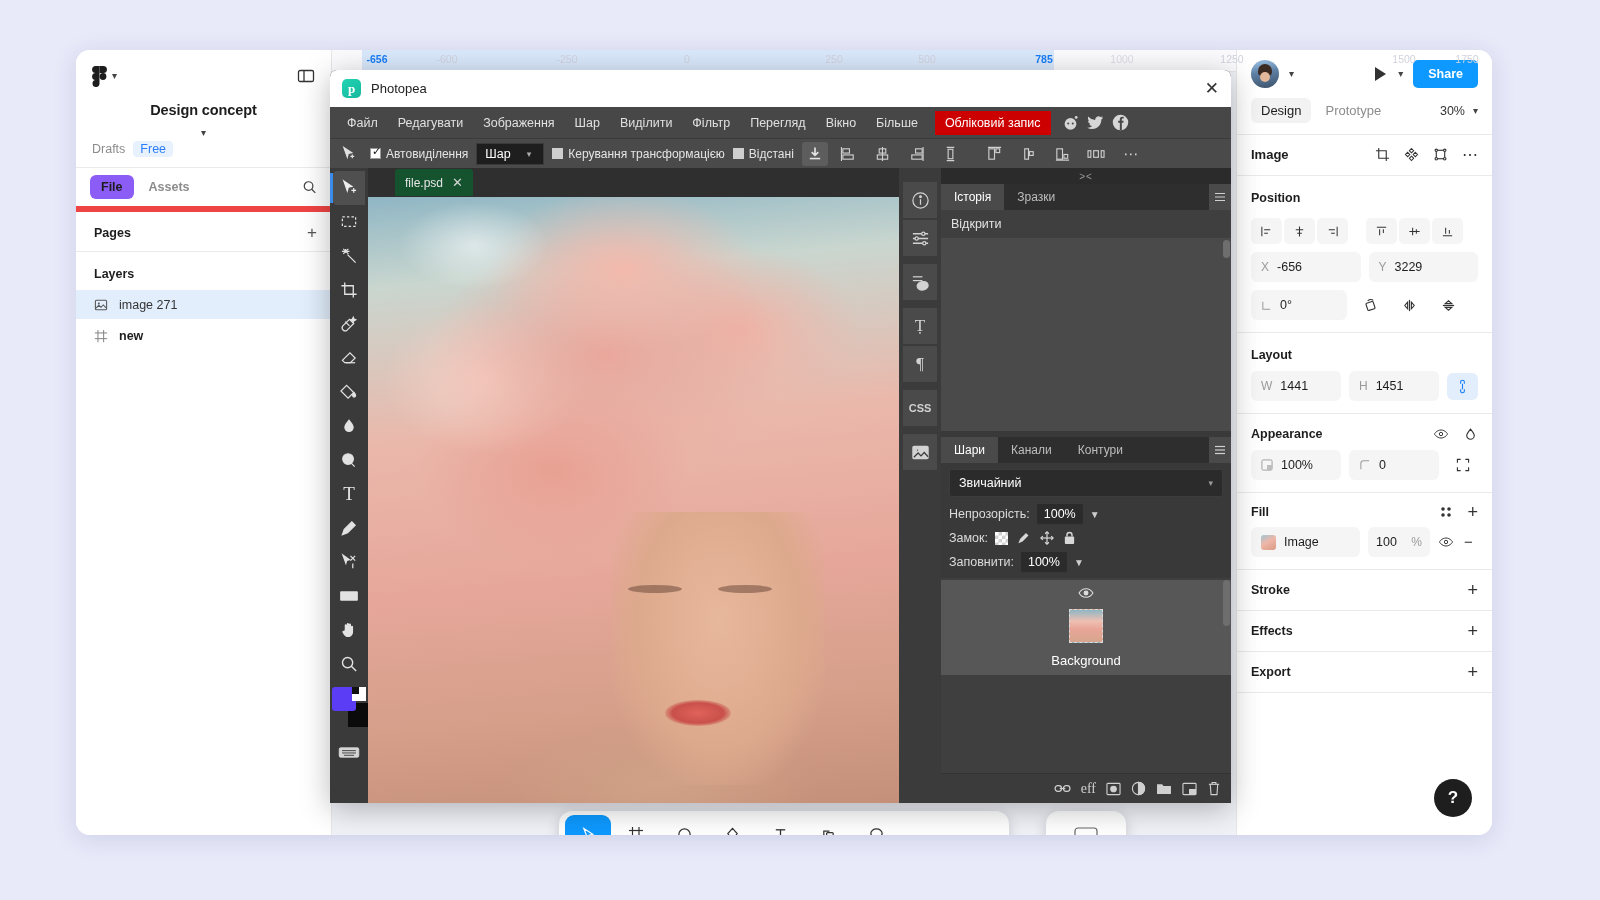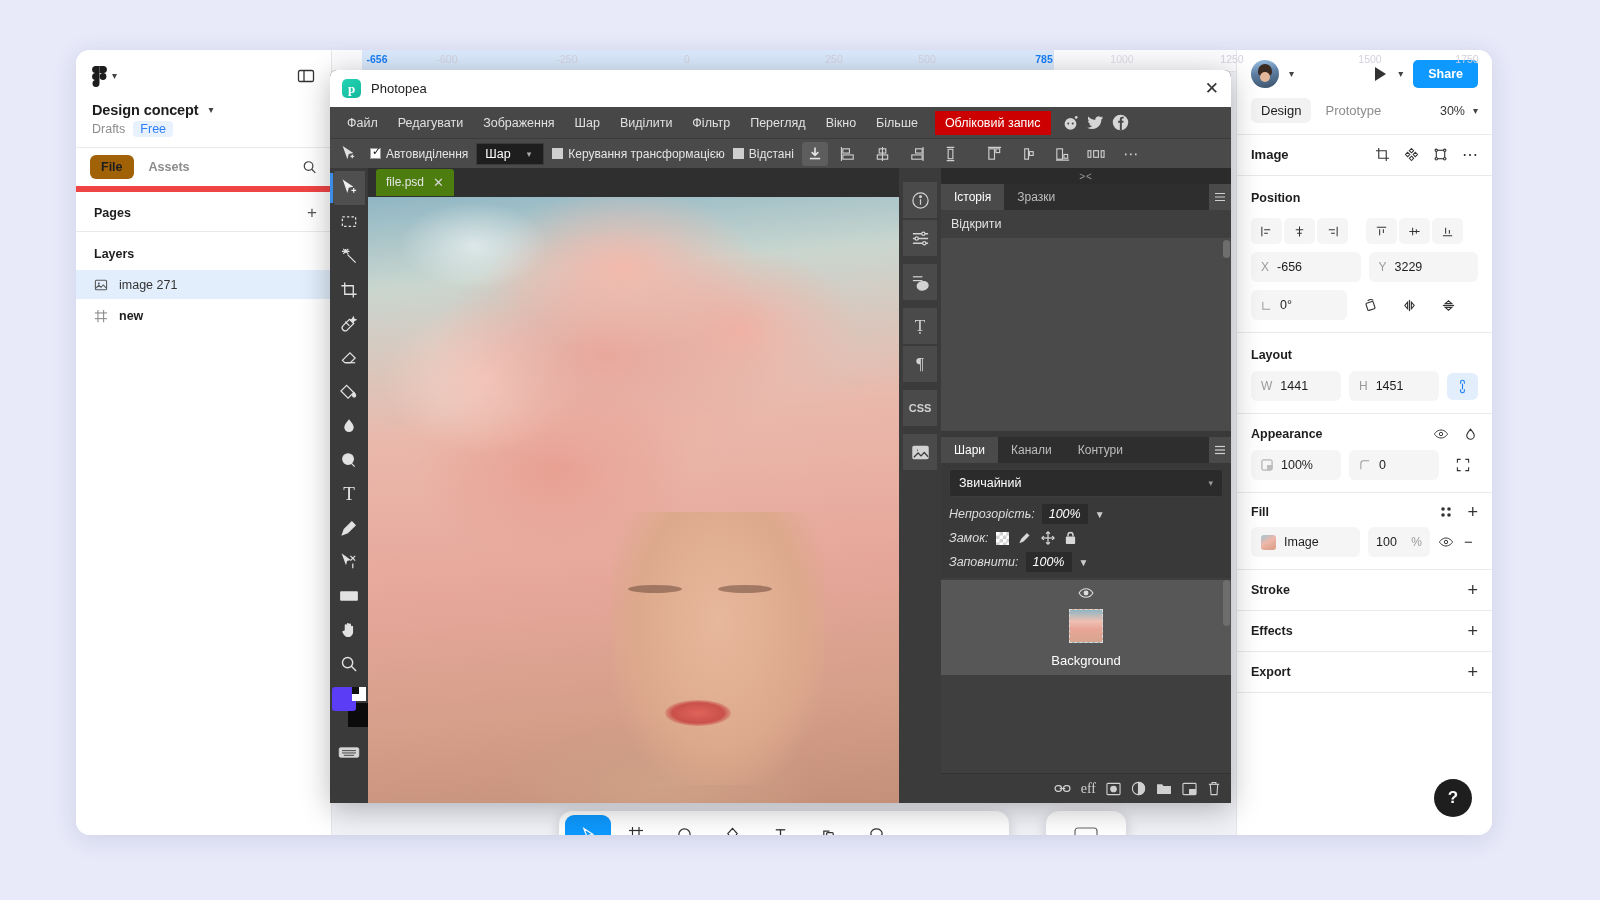--- a/index.html
+++ b/index.html
@@ -27,35 +27,35 @@
     width: 256px; height: 100%;
     background: #fff;
     border-right: 1px solid #e6e6e6;
     display: flex; flex-direction: column;
     flex: 0 0 256px;
   }
   .fl-top { padding: 14px 16px 10px 16px; }
   .fl-row1 { display: flex; align-items: center; justify-content: space-between; height: 24px; }
   .fig-logo { display: flex; align-items: center; gap: 5px; }
   .chev { font-size: 10px; color: #444; line-height: 1; }
-  .fl-title-row { display: flex; align-items: center; gap: 10px; margin-top: 14px; }
+  .fl-title-row { display: flex; align-items: center; gap: 10px; margin-top: 14px; flex-direction: column; }
   .fl-title { font-size: 14.5px; font-weight: 700; color: #1d1d1d; letter-spacing: -.1px; }
   .fl-sub { margin-top: 3px; display: flex; align-items: center; gap: 8px; }
   .fl-drafts { font-size: 12.5px; color: #8c8c8c; }
   .fl-free {
     font-size: 12.5px; color: #2d7ff9; background: #e8f1fe;
     border-radius: 4px; padding: 1px 7px; font-weight: 500;
   }
   .fl-tabs {
     display: flex; align-items: center; gap: 4px;
     padding: 7px 14px; border-top: 1px solid #eaeaea;
     position: relative;
   }
   .fl-tab { font-size: 12.5px; color: #8c8c8c; padding: 5px 11px; border-radius: 6px; font-weight: 600; }
-  .fl-tab.active { background: #a16207; color: #1d1d1d; }
+  .fl-tab.active { background: #8b5cf6; color: #1d1d1d; }
   .fl-search { position: absolute; right: 14px; top: 50%; transform: translateY(-50%); }
   .fl-sect {
     display: flex; align-items: center; justify-content: space-between;
     padding: 12px 14px 10px 18px; border-top: 6px solid #ef4444;
   }
   .fl-sect-label { font-size: 12.5px; font-weight: 700; color: #1d1d1d; }
   .fl-plus { font-size: 17px; color: #555; line-height: 1; font-weight: 300; }
   .fl-layers-head { padding: 12px 14px 8px 18px; border-top: 1px solid #eaeaea; }
   .fl-layer {
     display: flex; align-items: center; gap: 11px;
@@ -233,22 +233,22 @@
   }
   .swatches { position: relative; width: 34px; height: 34px; margin-top: 6px; }
   .sw-fg { position:absolute; left:0; top:0; width:24px; height:24px; background:#5b3df5; border-radius:3px; }
   .sw-bg { position:absolute; left:16px; top:16px; width:24px; height:24px; background:#0b0b0b; }
   .sw-mini { position:absolute; left:20px; top:0; width:14px; height:14px; background:#fff; }
   .sw-mini2 { position:absolute; left:20px; top:0; width:7px; height:7px; background:#111; }
 
   .pp-center { flex: 1; display: flex; flex-direction: column; min-width: 0; }
   .pp-tabbar { height: 29px; background: #2f2f2f; display: flex; align-items: center; padding-left: 8px; flex: 0 0 29px; }
   .pp-tab {
-    background: #4d7c0f; color: #e6e6e6; font-size: 12px;
-    padding: 6px 10px; display: flex; align-items: flex-start; gap: 9px; border-radius: 3px 3px 0 0;
+    background: #14532d; color: #e6e6e6; font-size: 12px;
+    padding: 6px 10px; display: flex; align-items: center; gap: 9px; border-radius: 3px 3px 0 0; margin-left: 19px;
   }
   .pp-tab .x { color: #d5d5d5; font-size: 13px; }
   .pp-doc { flex: 1; background: #1e1e1e; overflow: hidden; position: relative; }
   .pp-art {
     position: absolute; left: 0; top: 0; right: 0; bottom: 0;
     background:
       radial-gradient(ellipse 120px 70px at 20% 8%, rgba(255,255,255,.55), transparent 62%),
       radial-gradient(ellipse 200px 120px at 48% 12%, #f2b9ac, transparent 68%),
       radial-gradient(ellipse 250px 180px at 45% 26%, #eaa79c, transparent 70%),
       radial-gradient(ellipse 150px 110px at 22% 30%, #f6cfc4, transparent 68%),
@@ -291,21 +291,21 @@
   .hist-item { font-size: 12.5px; color: #e2e2e2; padding: 7px 10px; background: #3f3f3f; }
   .hist-body { flex: 1; background: #4a4a4a; }
   .collapse-row { height: 16px; background: #2b2b2b; display: flex; align-items: center; justify-content: center; color: #9a9a9a; font-size: 10px; letter-spacing: 1px; flex: 0 0 16px; }
 
   .layers-ctrl { padding: 6px 8px; }
   .blend-sel {
     background: #2b2b2b; color: #fff; font-size: 12.5px; padding: 6px 9px;
     display: flex; align-items: center; justify-content: space-between; width: 100%;
     border-radius: 3px; border: 1px solid #3c3c3c;
   }
-  .lrow { display: flex; align-items: center; gap: 7px; font-size: 12.5px; color: #dcdcdc; margin-top: 7px; font-style: italic; }
+  .lrow { display: flex; align-items: center; gap: 7px; font-size: 12.5px; color: #dcdcdc; margin-top: 7px; }
   .pill { background: #2b2b2b; color: #fff; padding: 3px 7px; border-radius: 2px; font-size: 12.5px; }
   .tri-d { font-size: 10px; color: #cdcdcd; }
   .lock-icons { display: flex; align-items: center; gap: 9px; color: #d8d8d8; }
   .checker {
     width: 13px; height: 13px;
     background-image: linear-gradient(45deg,#ccc 25%,transparent 25%,transparent 75%,#ccc 75%),
                       linear-gradient(45deg,#ccc 25%,transparent 25%,transparent 75%,#ccc 75%);
     background-size: 7px 7px; background-position: 0 0, 3.5px 3.5px; background-color: #fff;
   }
   .layer-list { flex: 1; background: #3f3f3f; padding-top: 2px; position: relative; }
@@ -411,21 +411,21 @@
         <div class="ruler-hl" style="left:30px; right:182px;"></div>
         <span class="rtick blue" style="left:45px">-656</span>
         <span class="rtick faded" style="left:115px">-600</span>
         <span class="rtick faded" style="left:235px">-250</span>
         <span class="rtick faded" style="left:355px">0</span>
         <span class="rtick faded" style="left:502px">250</span>
         <span class="rtick faded" style="left:595px">500</span>
         <span class="rtick blue" style="left:712px">785</span>
         <span class="rtick faded" style="left:790px; color:#dcdce6">1000</span>
         <span class="rtick faded" style="left:900px">1250</span>
-        <span class="rtick faded" style="left:1038px">1500</span>
+        <span class="rtick faded" style="left:1072px">1500</span>
         <span class="rtick faded" style="left:1135px">1750</span>
       </div>
       <div class="canvas-area">
         <div class="fig-bottombar">
           <div class="fb-btn active">
             <svg width="15" height="15" viewBox="0 0 16 16" fill="none" stroke="currentColor" stroke-width="1.3">
                 <path d="M3 1.6l9.5 6.1-4 1 -1.2 4z"></path>
               </svg>
           </div>
           <div class="fb-btn">

